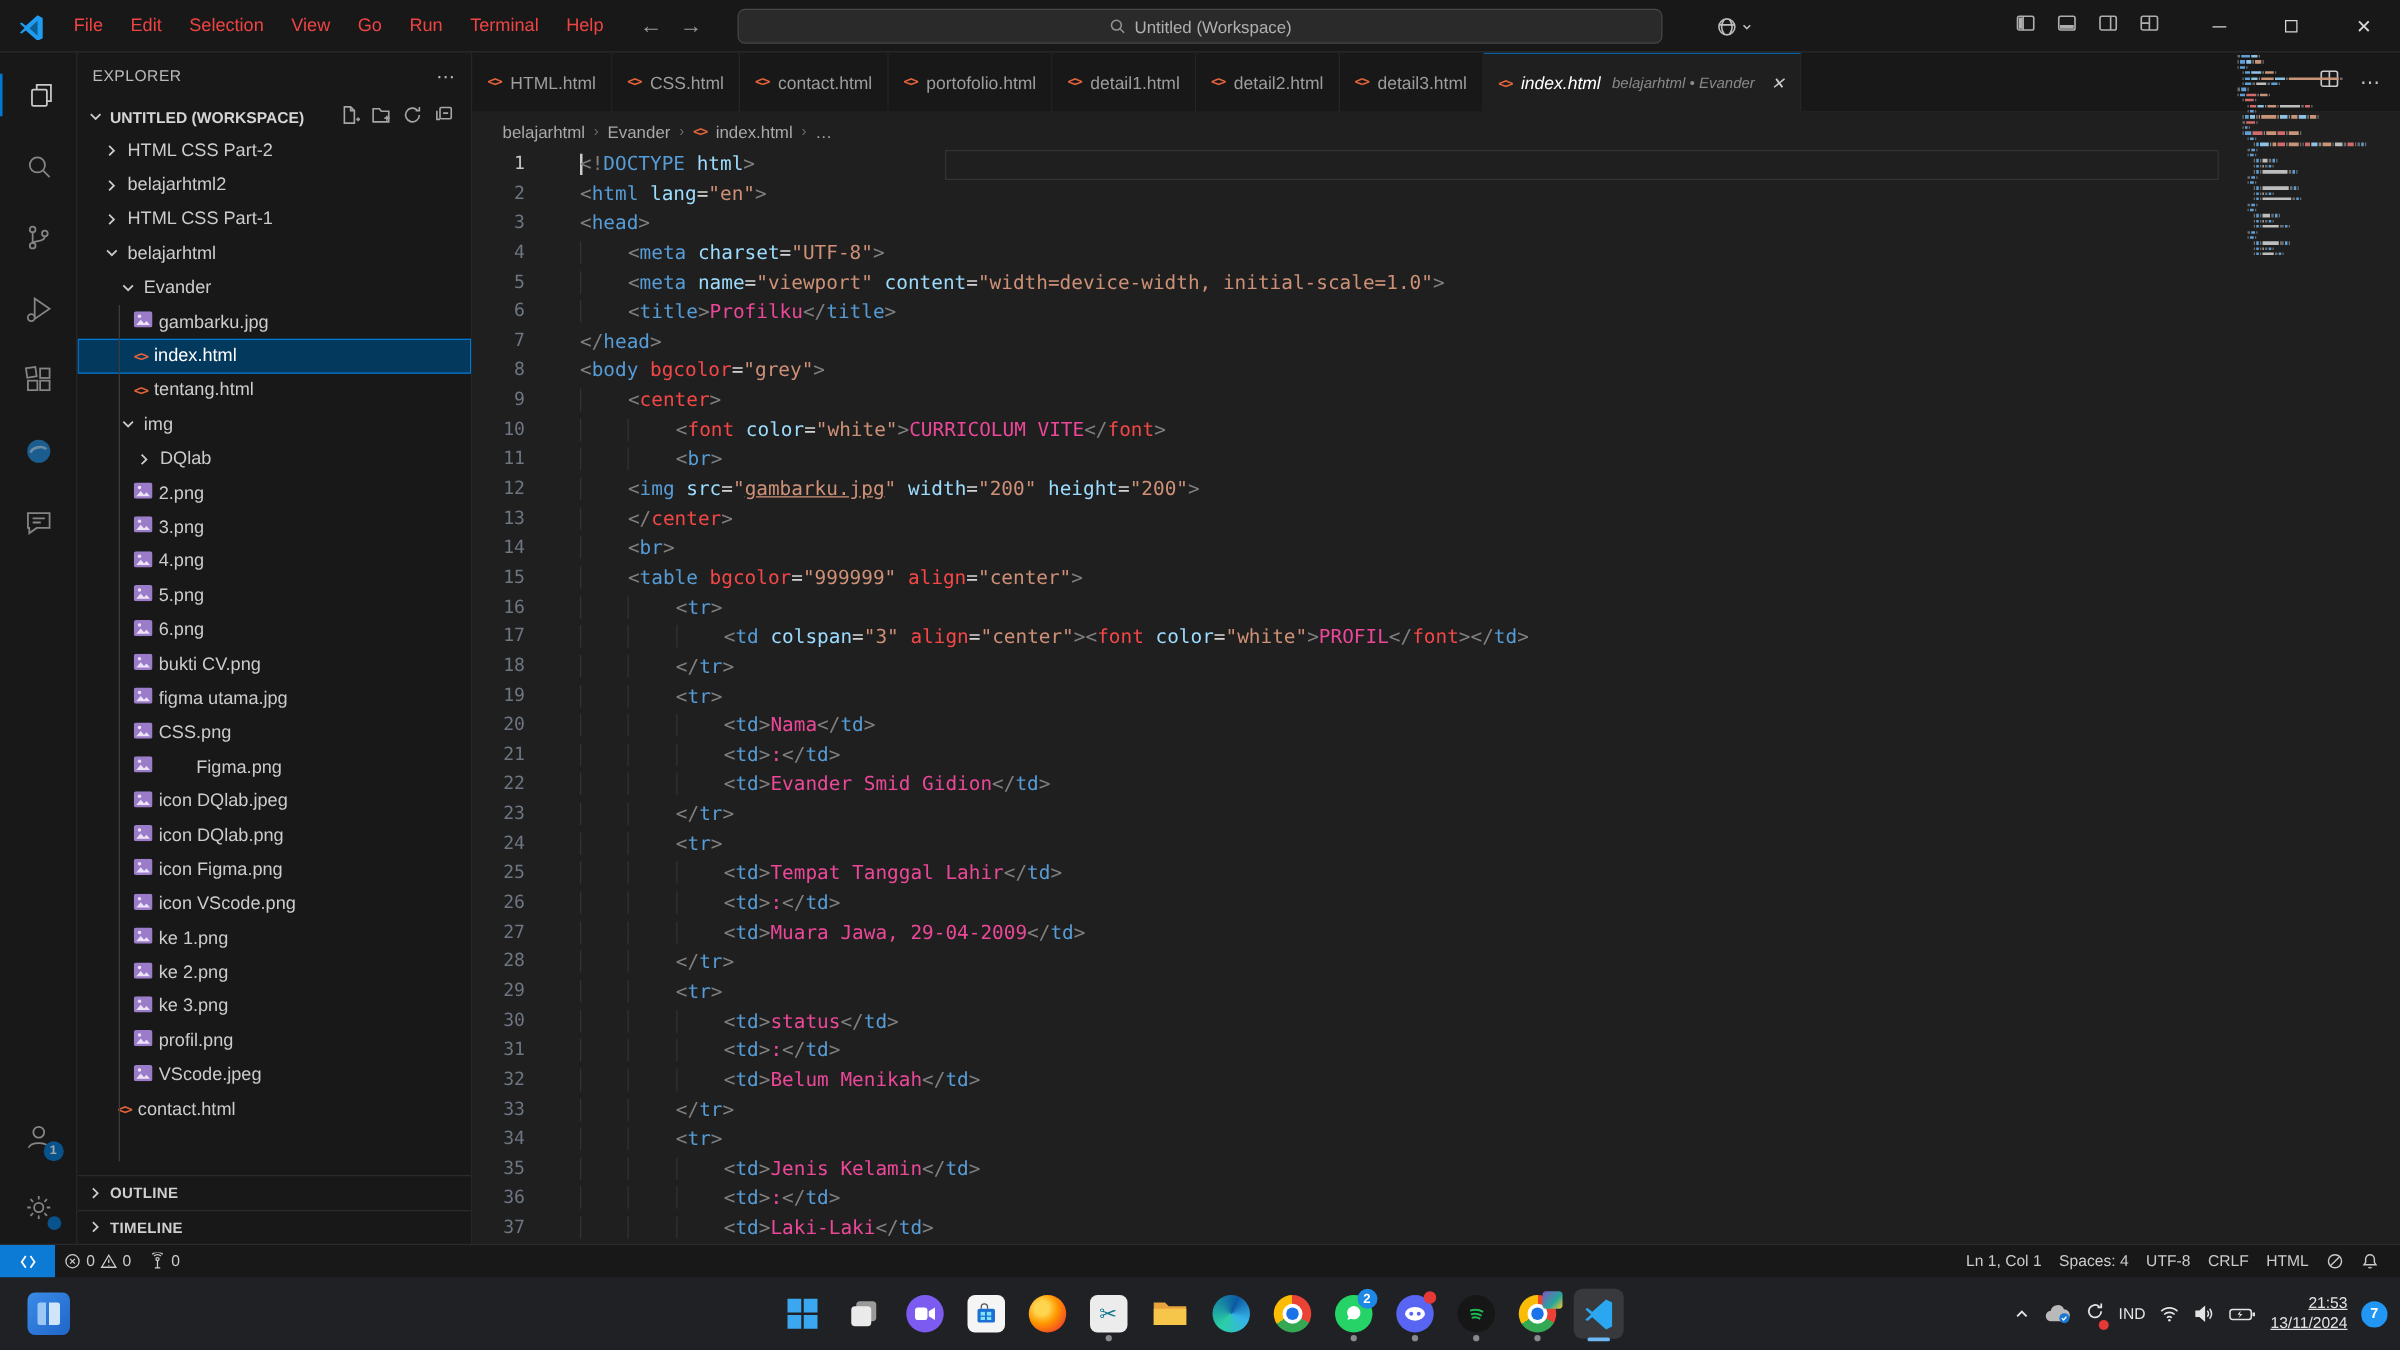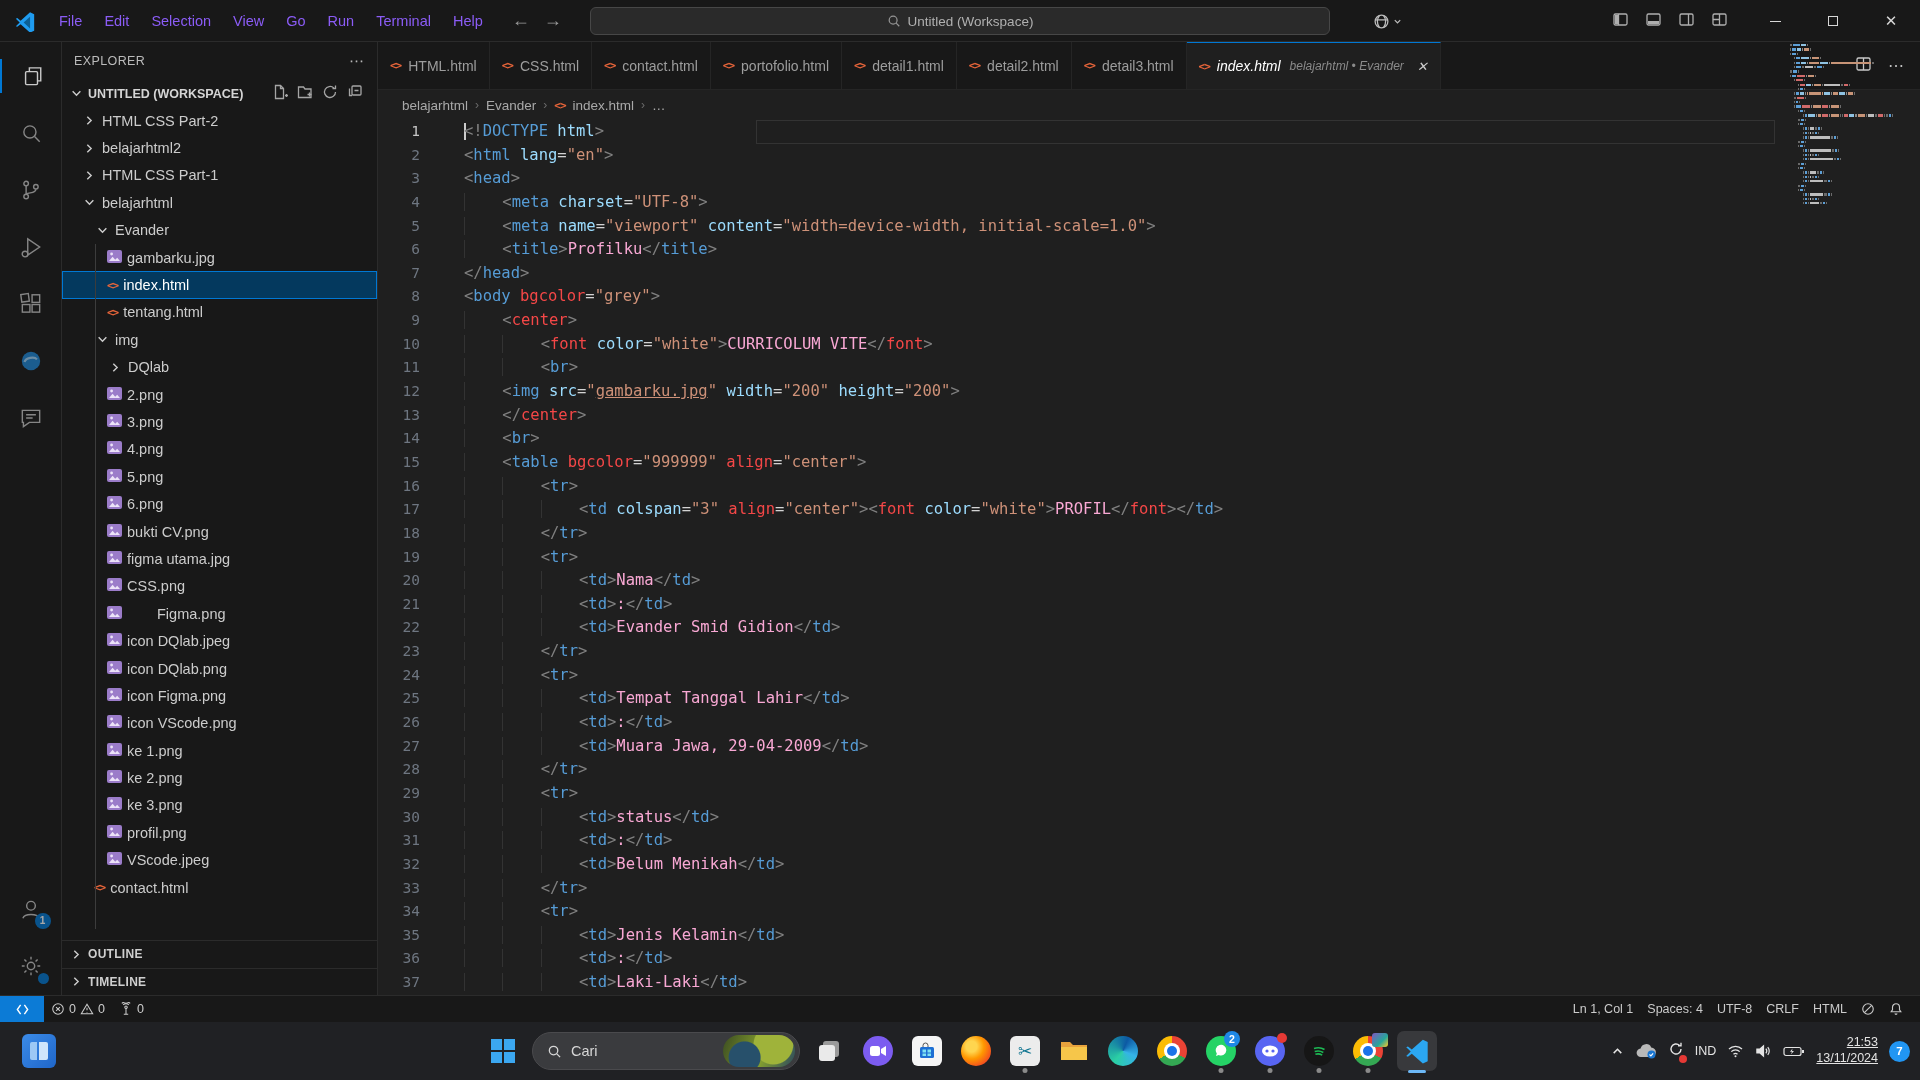--- a/index.html
+++ b/index.html
@@ -3,21 +3,21 @@
 <meta charset="utf-8">
 <style>
   * { box-sizing: border-box; margin:0; padding:0; }
   html,body { width:1920px; height:1080px; overflow:hidden; background:#1f1f1f;
     font-family:"Liberation Sans", sans-serif; color:#cccccc; }
 
   
   .titlebar{position:absolute;top:0;left:0;right:0;height:42px;background:#181818;
     border-bottom:1px solid #2b2b2b;display:flex;align-items:center;z-index:50;}
   .vscode-logo{width:22px;height:22px;margin:0 12px 0 14px;}
-  .menu-item{padding:0 11px;font-size:14.5px;color:#8b5cf6;height:30px;line-height:30px;border-radius:5px;cursor:default;}
+  .menu-item{padding:0 11px;font-size:14.5px;color:#ef4444;height:30px;line-height:30px;border-radius:5px;cursor:default;}
   .nav-arrows{display:flex;gap:14px;margin-left:18px;color:#9b9b9b;font-size:18px;}
   .nav-arrows span{cursor:default;}
   .cmd-center{position:absolute;left:50%;transform:translateX(-50%);top:7px;width:740px;height:28px;
     background:#2a2a2a;border:1px solid #474747;border-radius:6px;display:flex;align-items:center;
     justify-content:center;color:#b0b0b0;font-size:13.5px;gap:7px;}
   .cmd-center svg{opacity:.8}
   .tb-right{position:absolute;right:0;top:0;height:42px;display:flex;align-items:center;}
   .tb-dd{display:flex;align-items:center;gap:3px;margin-right:210px;color:#bdbdbd;}
   .layout-icons{display:flex;gap:16px;margin-right:18px;}
   .layout-icons svg{opacity:.85}
@@ -70,21 +70,21 @@
   .bc-sep{color:#6a6a6a;font-size:12px;}
   .code-wrap{position:absolute;top:78px;left:0;right:0;bottom:0;font-family:"DejaVu Sans Mono",monospace;font-size:15.5px;}
   .cl{height:23.65px;line-height:23.65px;display:flex;white-space:pre;}
   .cl .gut{width:50px;flex:none;text-align:right;padding-right:8px;color:#6e7681;font-size:14.5px;}
   .cl.current .gut{color:#c6c6c6;}
   .cl .src{padding-left:36px;position:relative;}
   .cl.current .src-line{position:absolute;left:378px;right:145px;height:23.65px;border:1px solid #333333;pointer-events:none;}
   .caret{display:inline-block;width:1.5px;height:17px;background:#cccccc;vertical-align:middle;margin-right:-1.5px;}
   .ig{border-left:1px solid #333333;}
   .p{color:#808080;} .t{color:#569cd6;} .a{color:#9cdcfe;} .d{color:#f44747;}
-  .s{color:#ce9178;} .q{color:#ce9178;text-decoration:underline;} .x{color:#f9a8d4;} .o{color:#d4d4d4;}
+  .s{color:#ce9178;} .q{color:#ce9178;text-decoration:underline;} .x{color:#ec4899;} .o{color:#d4d4d4;}
 
   
   .minimap{position:absolute;top:2px;right:5px;width:125px;}
   .mrow{height:2.3px;margin-bottom:2.1px;display:flex;}
   .mrow span{height:100%;display:inline-block;}
 
   
   .statusbar{position:absolute;left:0;right:0;bottom:58px;height:27px;background:#181818;
     border-top:1px solid #2b2b2b;display:flex;align-items:center;font-size:12.5px;color:#cccccc;}
   .remote{width:44px;height:100%;background:#0c7bd6;display:flex;align-items:center;justify-content:center;}
@@ -994,28 +994,20 @@
   </div>
   <div class="tk-center" id="tkCenter">
       <div class="tk-app">
         <svg width="30" height="30" viewBox="0 0 30 30">
           <rect x="3" y="3" width="11" height="11" fill="#3ba7f0"></rect>
           <rect x="16" y="3" width="11" height="11" fill="#3ba7f0"></rect>
           <rect x="3" y="16" width="11" height="11" fill="#3ba7f0"></rect>
           <rect x="16" y="16" width="11" height="11" fill="#3ba7f0"></rect>
         </svg>
       </div>
-      <div class="search-pill">
-        <svg width="15" height="15" viewBox="0 0 16 16" fill="none" stroke="#d6d6d6" stroke-width="1.4">
-          <circle cx="7" cy="7" r="4.5"></circle>
-          <path d="M10.5 10.5L14 14"></path>
-        </svg>
-        <span>Cari</span>
-        <span class="pill-img"></span>
-      </div>
       <div class="tk-app">
         <svg width="28" height="28" viewBox="0 0 28 28">
           <rect x="8" y="4" width="16" height="16" rx="3" fill="#9a9a9a"></rect>
           <rect x="4" y="8" width="16" height="16" rx="3" fill="#eaeaea"></rect>
         </svg>
       </div>
       <div class="tk-app">
         <div class="disc chat-disc">
           <svg width="16" height="12" viewBox="0 0 16 12">
             <rect x="0" y="1" width="10" height="10" rx="2.5" fill="#fff"></rect>

